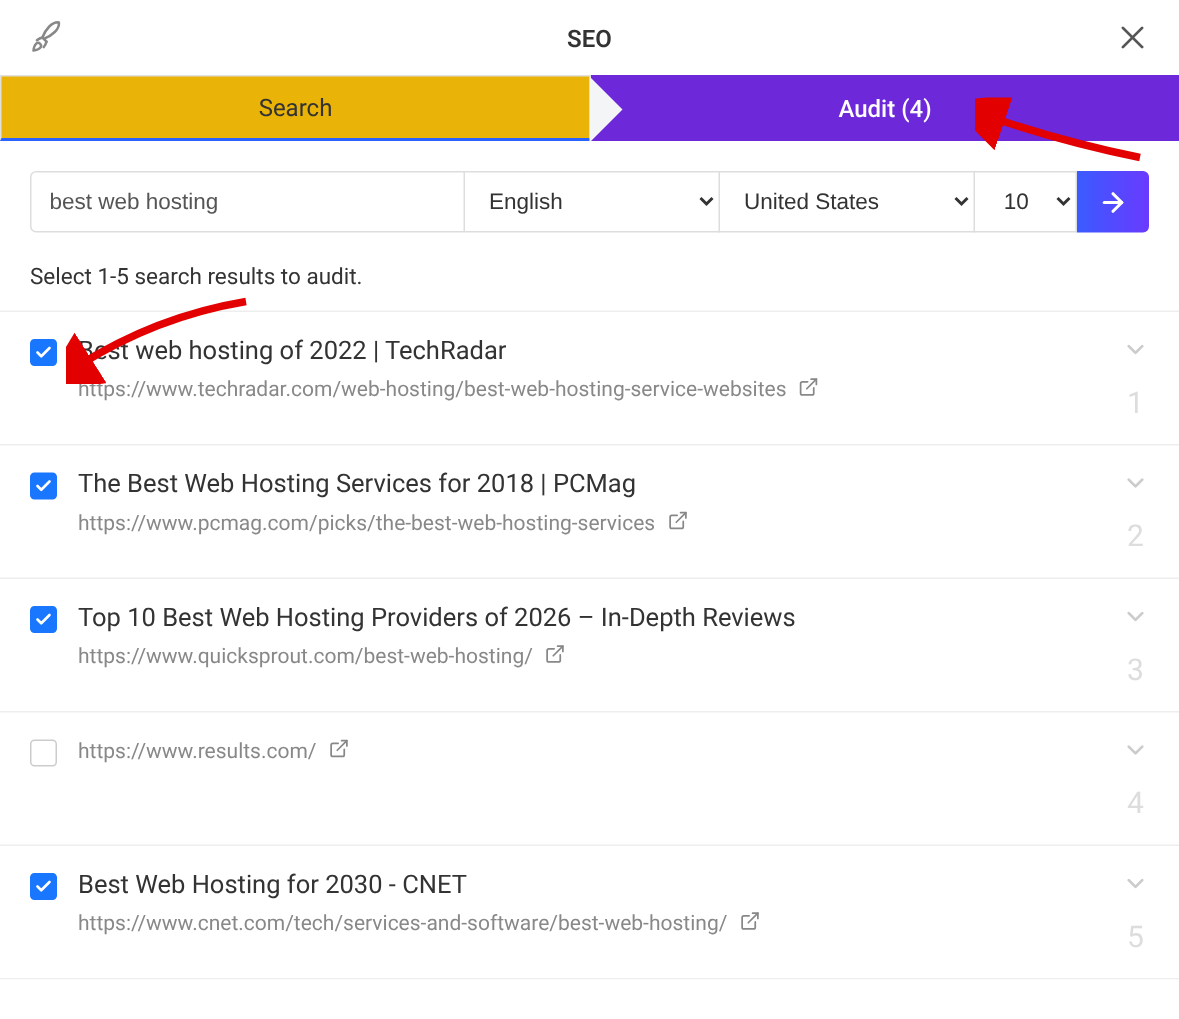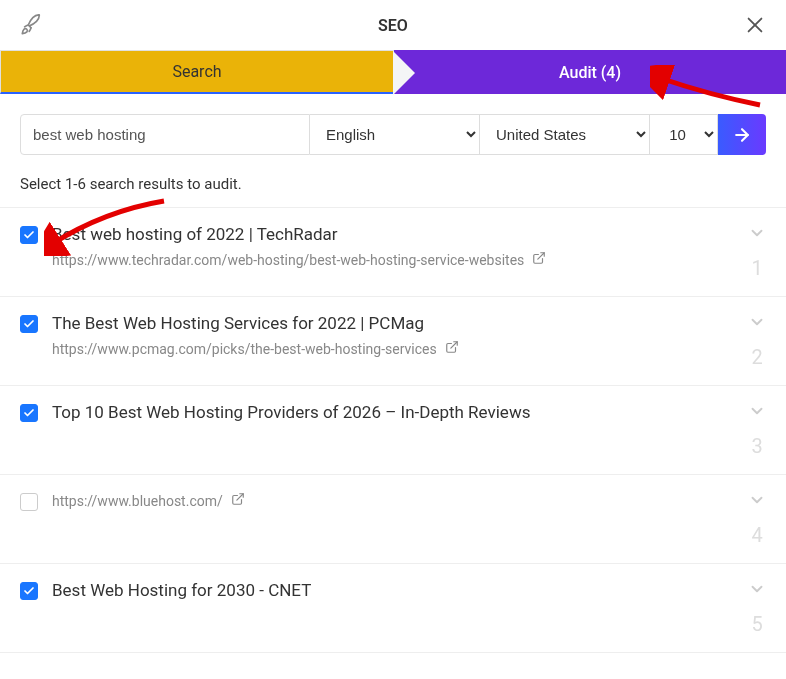--- a/index.html
+++ b/index.html
@@ -78,21 +78,21 @@
   <select class="select"><option>United States</option></select>
   <select class="select small"><option>10</option></select>
   <button class="go-btn">
     <svg width="20" height="20" viewBox="0 0 24 24" fill="none" stroke="#fff" stroke-width="2.5" stroke-linecap="round" stroke-linejoin="round">
         <line x1="5" y1="12" x2="19" y2="12"></line>
         <polyline points="12 5 19 12 12 19"></polyline>
       </svg>
   </button>
 </div>
 
-<div class="instruction">Select 1-6 search results to audit.</div>
+<div class="instruction">Select 1-5 search results to audit.</div>
 
 <div class="results" id="results">
     <div class="result">
     <div class="cb-wrap">
       <span class="cb checked">
         <svg width="12" height="12" viewBox="0 0 24 24" fill="none" stroke="#fff" stroke-width="3.5" stroke-linecap="round" stroke-linejoin="round">
             <polyline points="4 12 9 17 20 6"></polyline>
           </svg>
       </span>
     </div>
@@ -120,21 +120,21 @@
     </div>
     <div class="result">
     <div class="cb-wrap">
       <span class="cb checked">
         <svg width="12" height="12" viewBox="0 0 24 24" fill="none" stroke="#fff" stroke-width="3.5" stroke-linecap="round" stroke-linejoin="round">
             <polyline points="4 12 9 17 20 6"></polyline>
           </svg>
       </span>
     </div>
     <div class="result-body">
-      <div class="result-title">The Best Web Hosting Services for 2022 | PCMag</div>
+      <div class="result-title">The Best Web Hosting Services for 2018 | PCMag</div>
       <div class="result-url-row">
         <span class="result-url">https://www.pcmag.com/picks/the-best-web-hosting-services</span>
         <span class="extlink">
           <svg width="14" height="14" viewBox="0 0 24 24" fill="none" stroke="currentColor" stroke-width="2" stroke-linecap="round" stroke-linejoin="round">
               <path d="M18 13v6a2 2 0 0 1-2 2H5a2 2 0 0 1-2-2V8a2 2 0 0 1 2-2h6"></path>
               <polyline points="15 3 21 3 21 9"></polyline>
               <line x1="10" y1="14" x2="21" y2="3"></line>
             </svg>
         </span>
       </div>
@@ -151,39 +151,49 @@
     <div class="result">
     <div class="cb-wrap">
       <span class="cb checked">
         <svg width="12" height="12" viewBox="0 0 24 24" fill="none" stroke="#fff" stroke-width="3.5" stroke-linecap="round" stroke-linejoin="round">
             <polyline points="4 12 9 17 20 6"></polyline>
           </svg>
       </span>
     </div>
     <div class="result-body">
       <div class="result-title">Top 10 Best Web Hosting Providers of 2026 – In-Depth Reviews</div>
+      <div class="result-url-row">
+        <span class="result-url">https://www.quicksprout.com/best-web-hosting/</span>
+        <span class="extlink">
+          <svg width="14" height="14" viewBox="0 0 24 24" fill="none" stroke="currentColor" stroke-width="2" stroke-linecap="round" stroke-linejoin="round">
+              <path d="M18 13v6a2 2 0 0 1-2 2H5a2 2 0 0 1-2-2V8a2 2 0 0 1 2-2h6"></path>
+              <polyline points="15 3 21 3 21 9"></polyline>
+              <line x1="10" y1="14" x2="21" y2="3"></line>
+            </svg>
+        </span>
+      </div>
     </div>
     <div class="result-side">
       <span class="chevron">
         <svg width="18" height="18" viewBox="0 0 24 24" fill="none" stroke="currentColor" stroke-width="2.5" stroke-linecap="round" stroke-linejoin="round">
             <polyline points="6 9 12 15 18 9"></polyline>
           </svg>
       </span>
       <span class="rank">3</span>
     </div>
     </div>
     <div class="result">
     <div class="cb-wrap">
       <span class="cb ">
         
       </span>
     </div>
     <div class="result-body">
       <div class="result-url-row">
-        <span class="result-url">https://www.bluehost.com/</span>
+        <span class="result-url">https://www.results.com/</span>
         <span class="extlink">
           <svg width="14" height="14" viewBox="0 0 24 24" fill="none" stroke="currentColor" stroke-width="2" stroke-linecap="round" stroke-linejoin="round">
               <path d="M18 13v6a2 2 0 0 1-2 2H5a2 2 0 0 1-2-2V8a2 2 0 0 1 2-2h6"></path>
               <polyline points="15 3 21 3 21 9"></polyline>
               <line x1="10" y1="14" x2="21" y2="3"></line>
             </svg>
         </span>
       </div>
     </div>
     <div class="result-side">
@@ -198,20 +208,30 @@
     <div class="result">
     <div class="cb-wrap">
       <span class="cb checked">
         <svg width="12" height="12" viewBox="0 0 24 24" fill="none" stroke="#fff" stroke-width="3.5" stroke-linecap="round" stroke-linejoin="round">
             <polyline points="4 12 9 17 20 6"></polyline>
           </svg>
       </span>
     </div>
     <div class="result-body">
       <div class="result-title">Best Web Hosting for 2030 - CNET</div>
+      <div class="result-url-row">
+        <span class="result-url">https://www.cnet.com/tech/services-and-software/best-web-hosting/</span>
+        <span class="extlink">
+          <svg width="14" height="14" viewBox="0 0 24 24" fill="none" stroke="currentColor" stroke-width="2" stroke-linecap="round" stroke-linejoin="round">
+              <path d="M18 13v6a2 2 0 0 1-2 2H5a2 2 0 0 1-2-2V8a2 2 0 0 1 2-2h6"></path>
+              <polyline points="15 3 21 3 21 9"></polyline>
+              <line x1="10" y1="14" x2="21" y2="3"></line>
+            </svg>
+        </span>
+      </div>
     </div>
     <div class="result-side">
       <span class="chevron">
         <svg width="18" height="18" viewBox="0 0 24 24" fill="none" stroke="currentColor" stroke-width="2.5" stroke-linecap="round" stroke-linejoin="round">
             <polyline points="6 9 12 15 18 9"></polyline>
           </svg>
       </span>
       <span class="rank">5</span>
     </div>
     </div>

